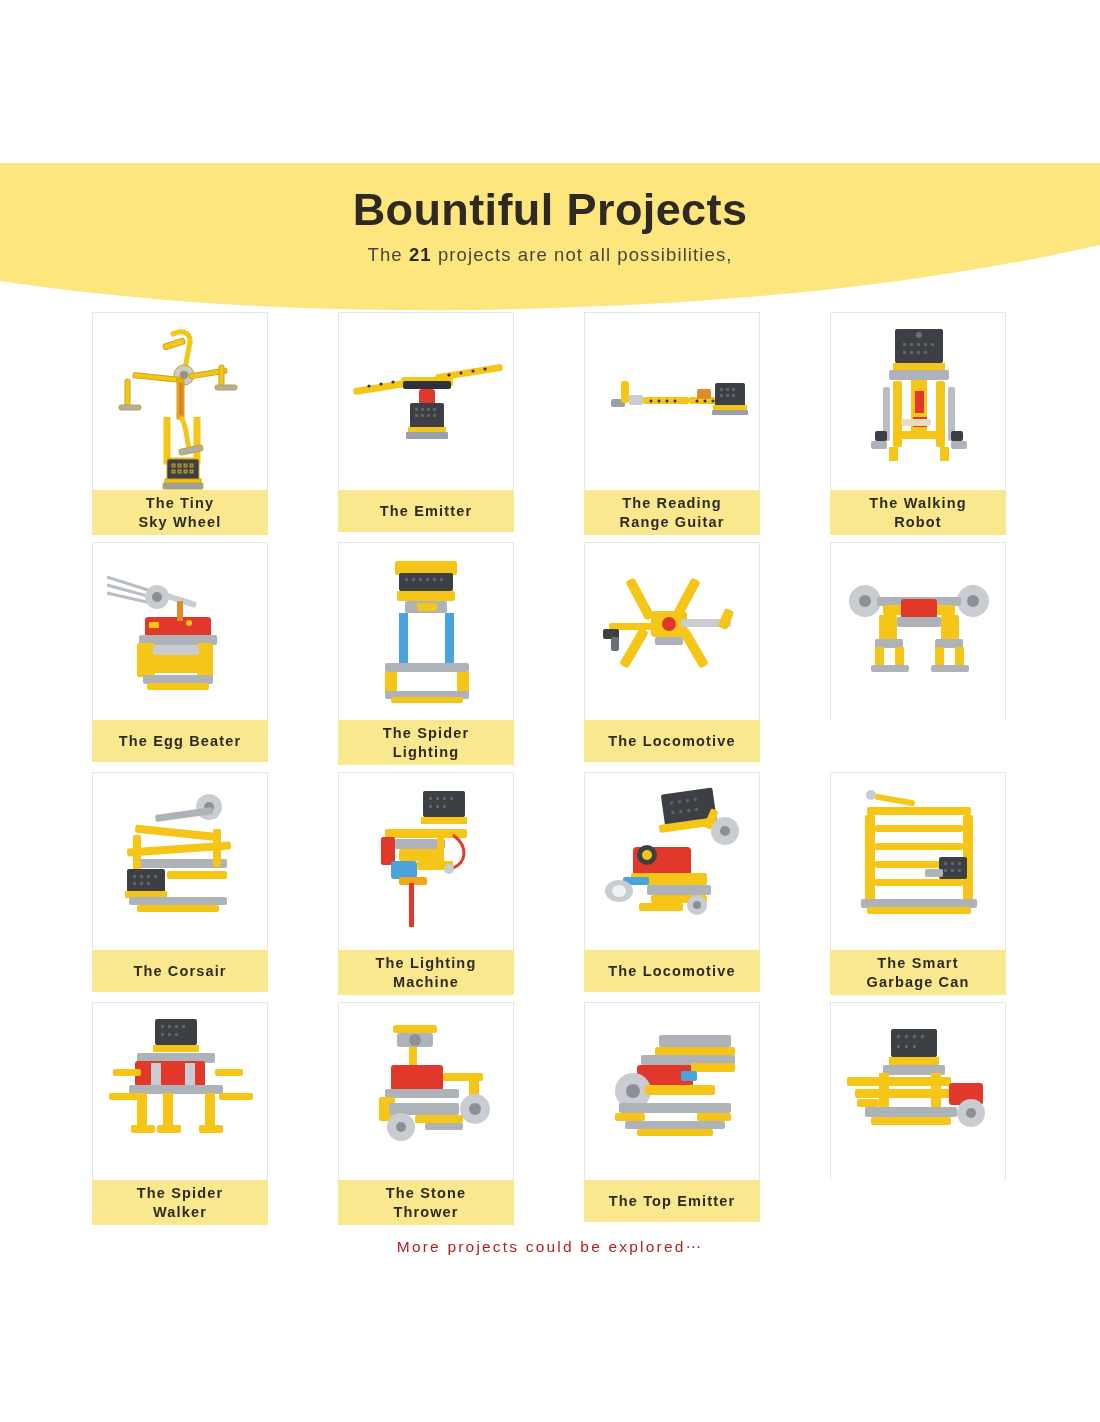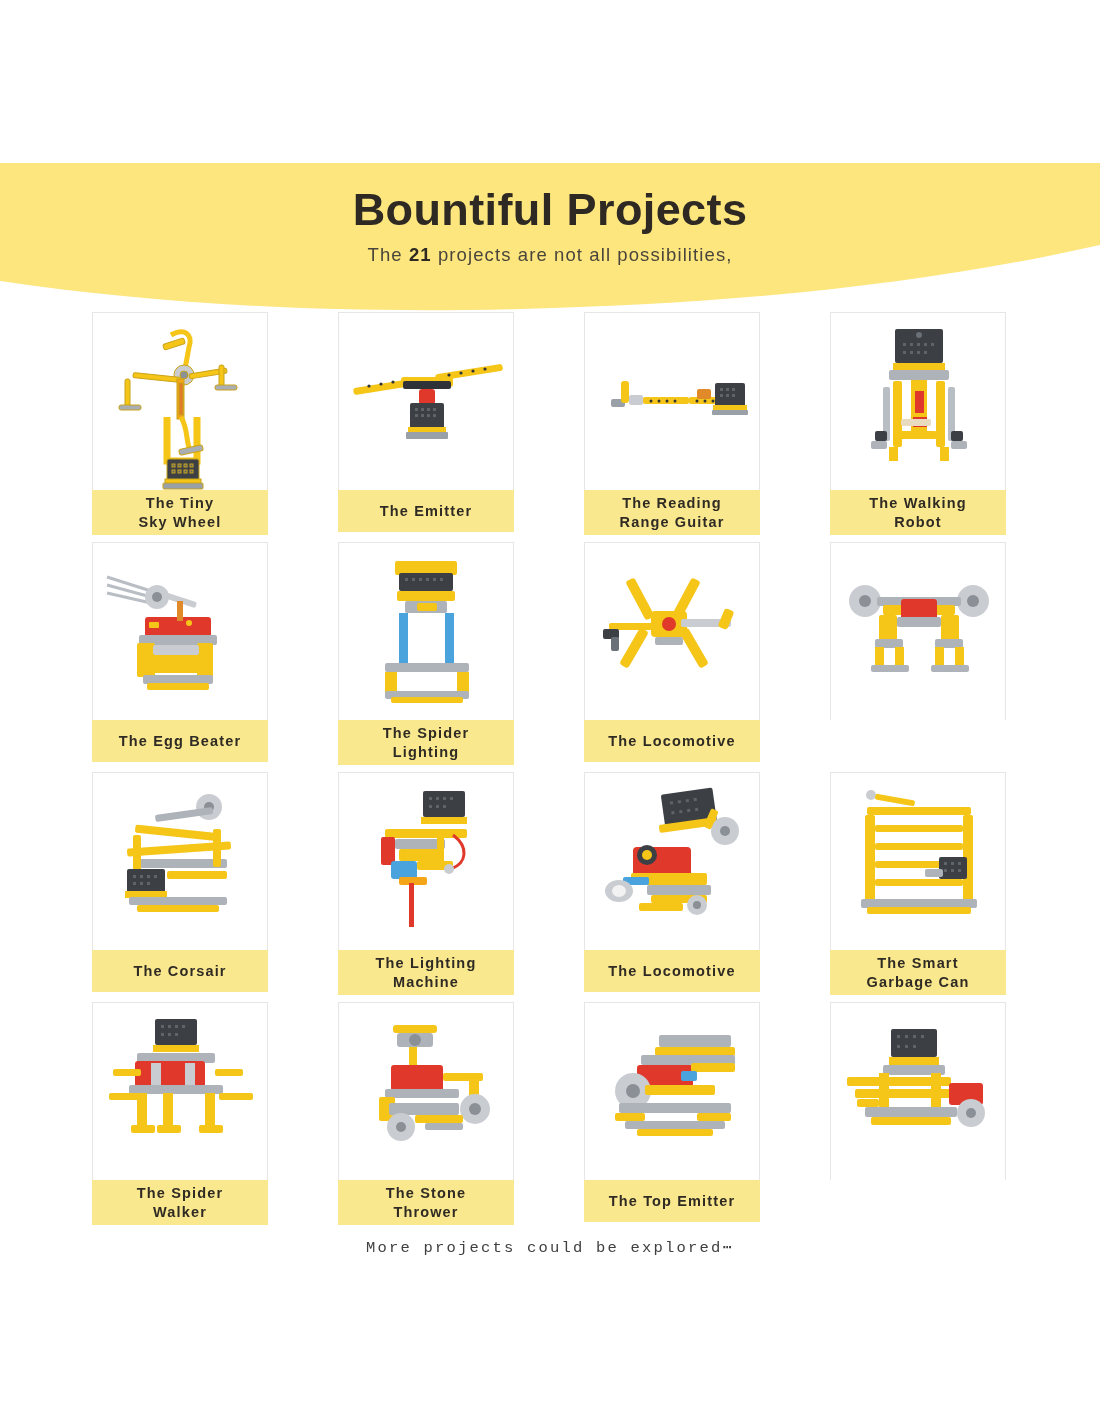--- a/index.html
+++ b/index.html
@@ -106,23 +106,22 @@
   .card-label.two-line { min-height: 42px; }
 
   
   .footer-note {
     position: absolute;
     left: 0;
     top: 1238px;
     width: 1100px;
     text-align: center;
     font-size: 15.5px;
-    color: #404040;
+    color: #b91c1c;
     letter-spacing: 2.2px;
-    font-family: Liberation Mono, monospace;
   }
 </style>
 </head>
 <body>
 
 <div id="page">
 
   <div class="hero">
     <svg class="hero-svg" viewBox="0 0 1100 165" preserveAspectRatio="none">
       <path d="M0,0 L1100,0 L1100,82

